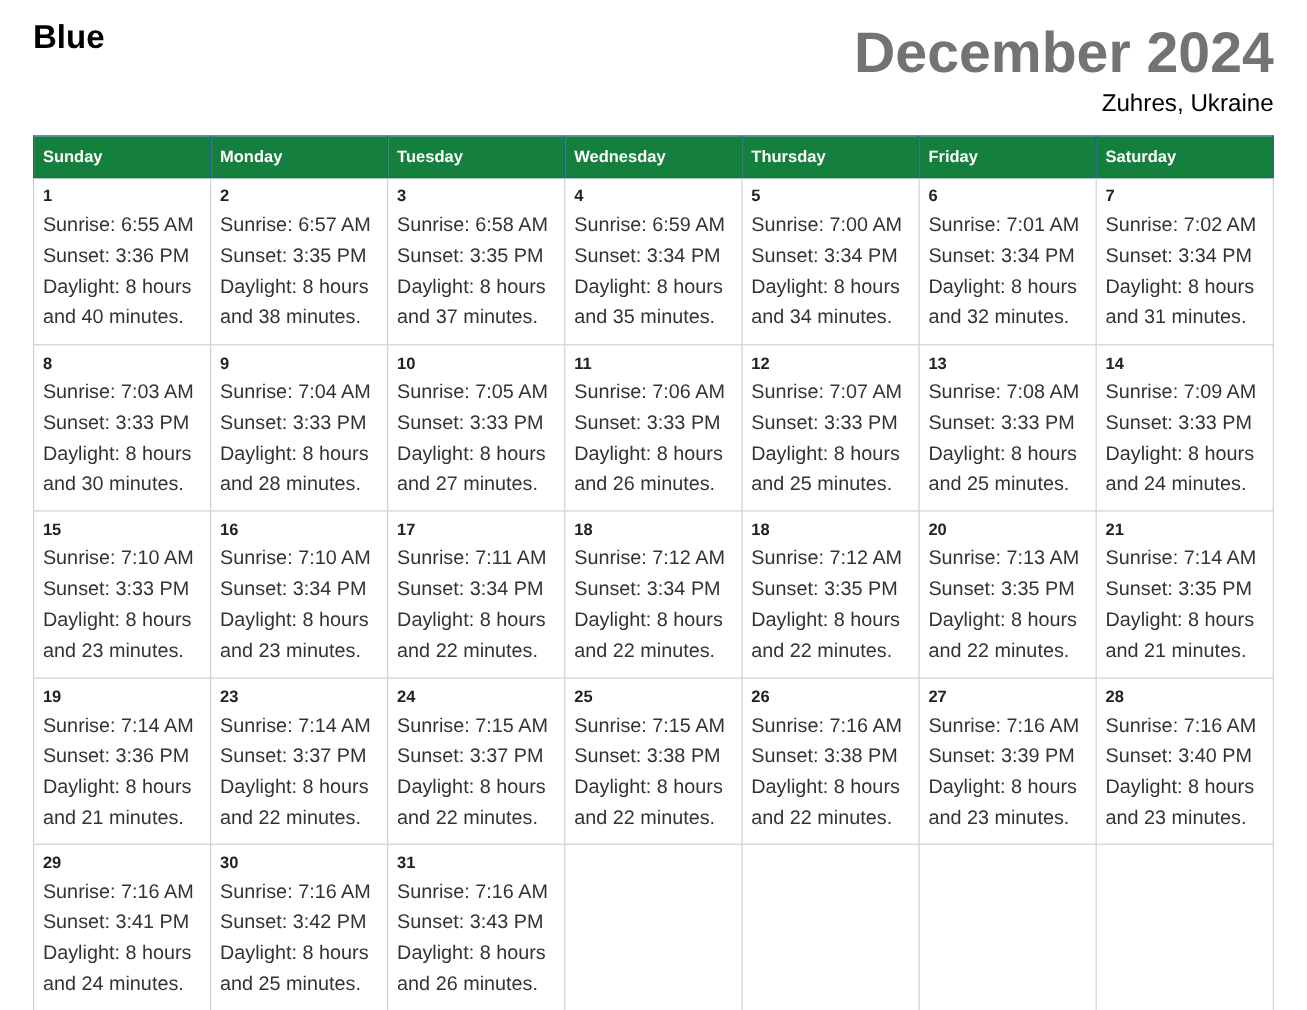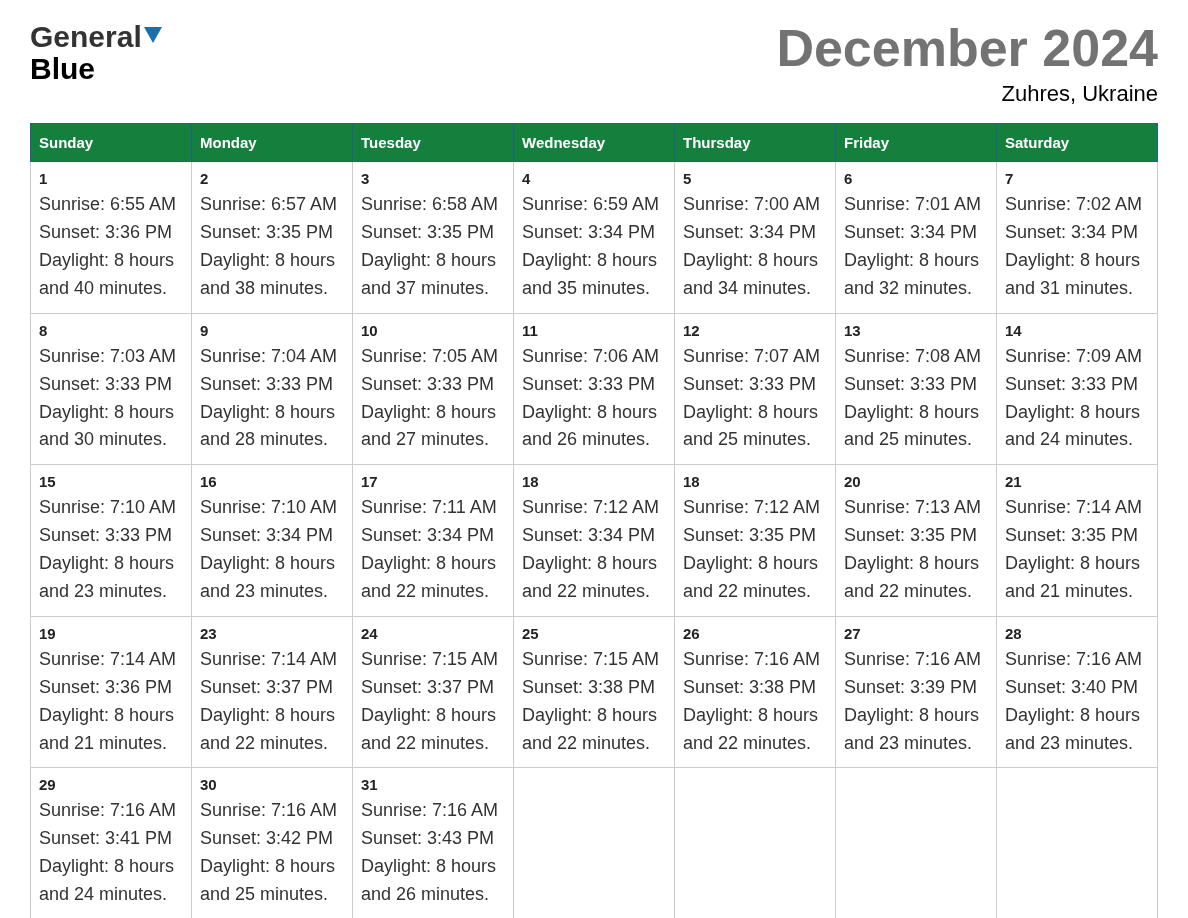--- a/index.html
+++ b/index.html
@@ -73,28 +73,20 @@
     .logo-svg {
       display: flex;
       align-items: center;
     }
   </style>
 </head>
 <body>
 
 <div class="header">
   <div class="logo">
-    <div class="logo-svg">
-      <span style="font-size:30px;font-weight:bold;color:#333;">General</span>
-      <span style="display:inline-block;margin-left:2px;">
-        <svg width="18" height="16" viewBox="0 0 18 16">
-          <polygon points="9,16 0,0 18,0" fill="#1a6fad"></polygon>
-        </svg>
-      </span>
-    </div>
     <div style="font-size:30px;font-weight:bold;color:#000000;margin-top:-2px;">Blue</div>
   </div>
   <div class="title-block">
     <div class="month-title">December 2024</div>
     <div class="location">Zuhres, Ukraine</div>
   </div>
 </div>
 
 <table class="calendar">
   <thead>

